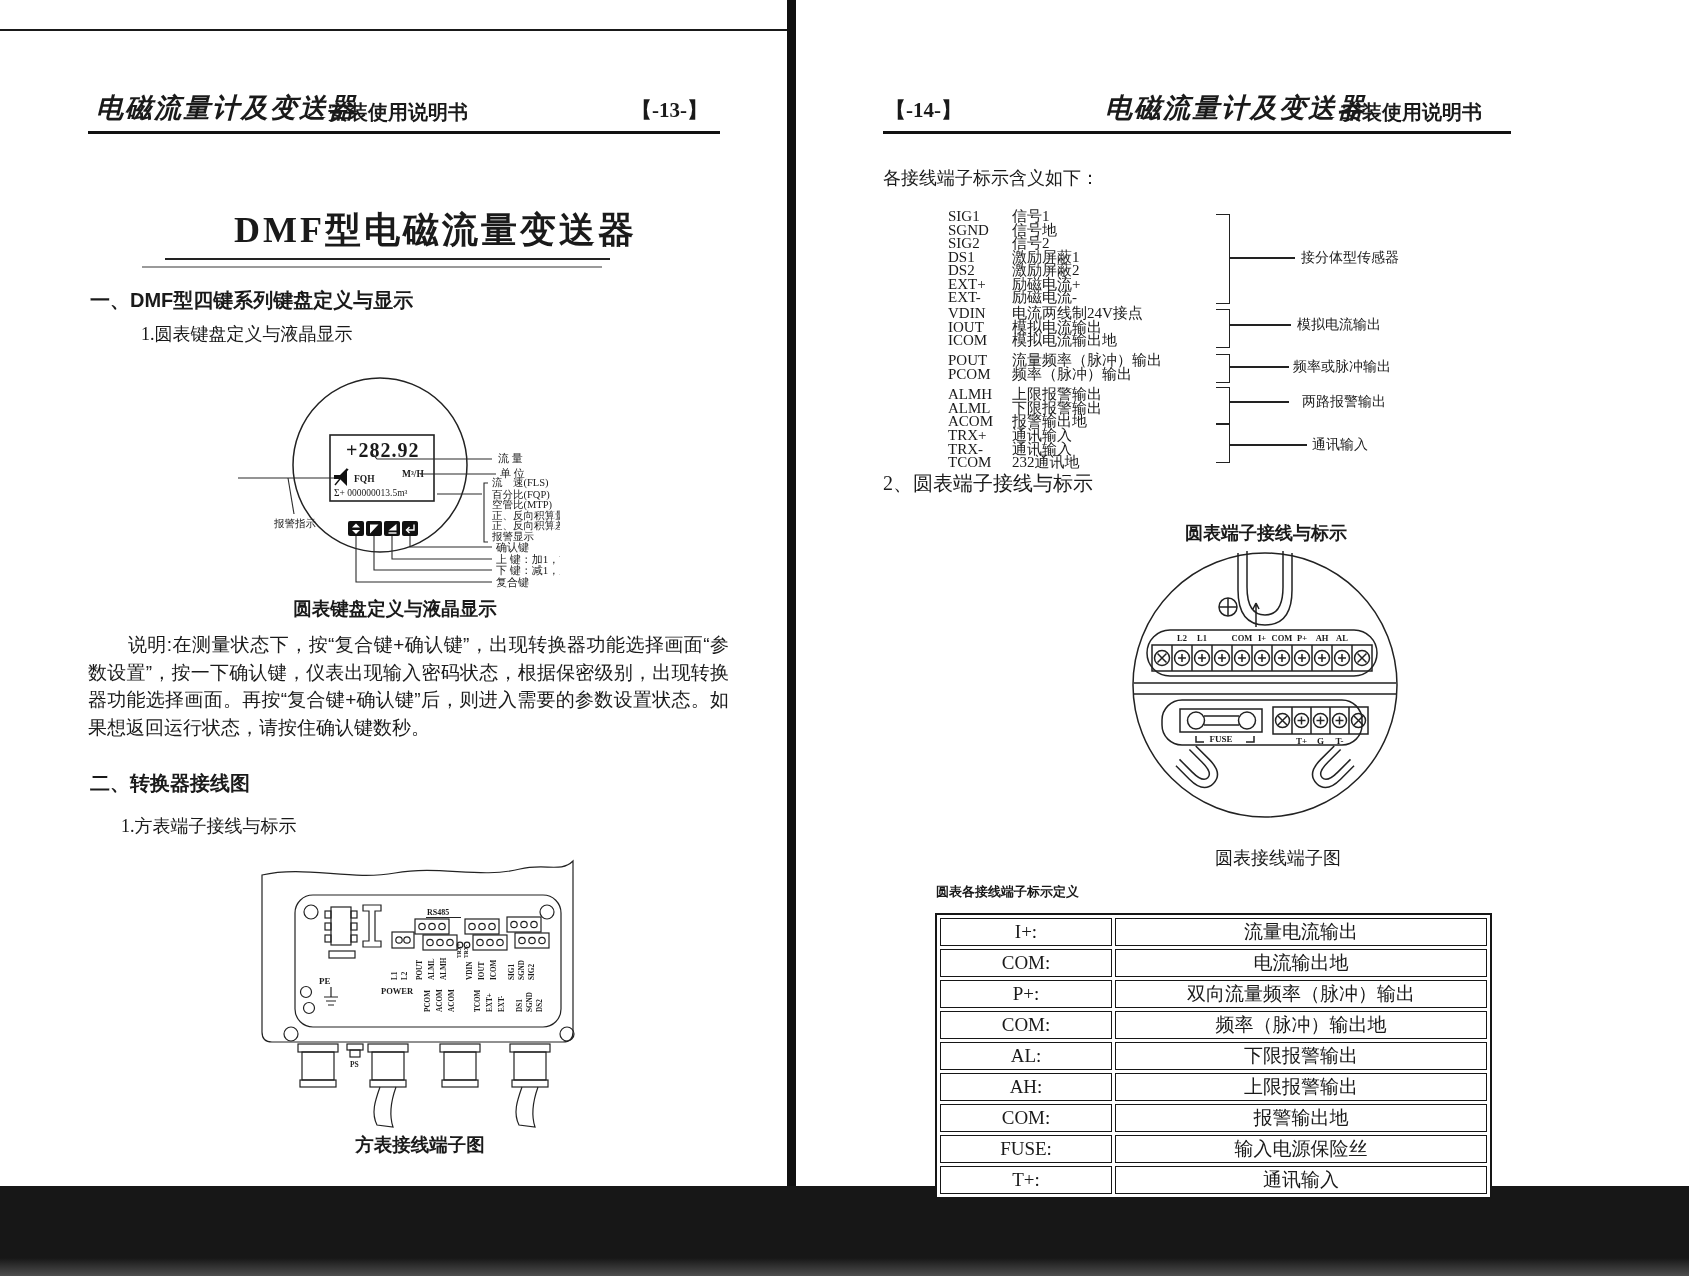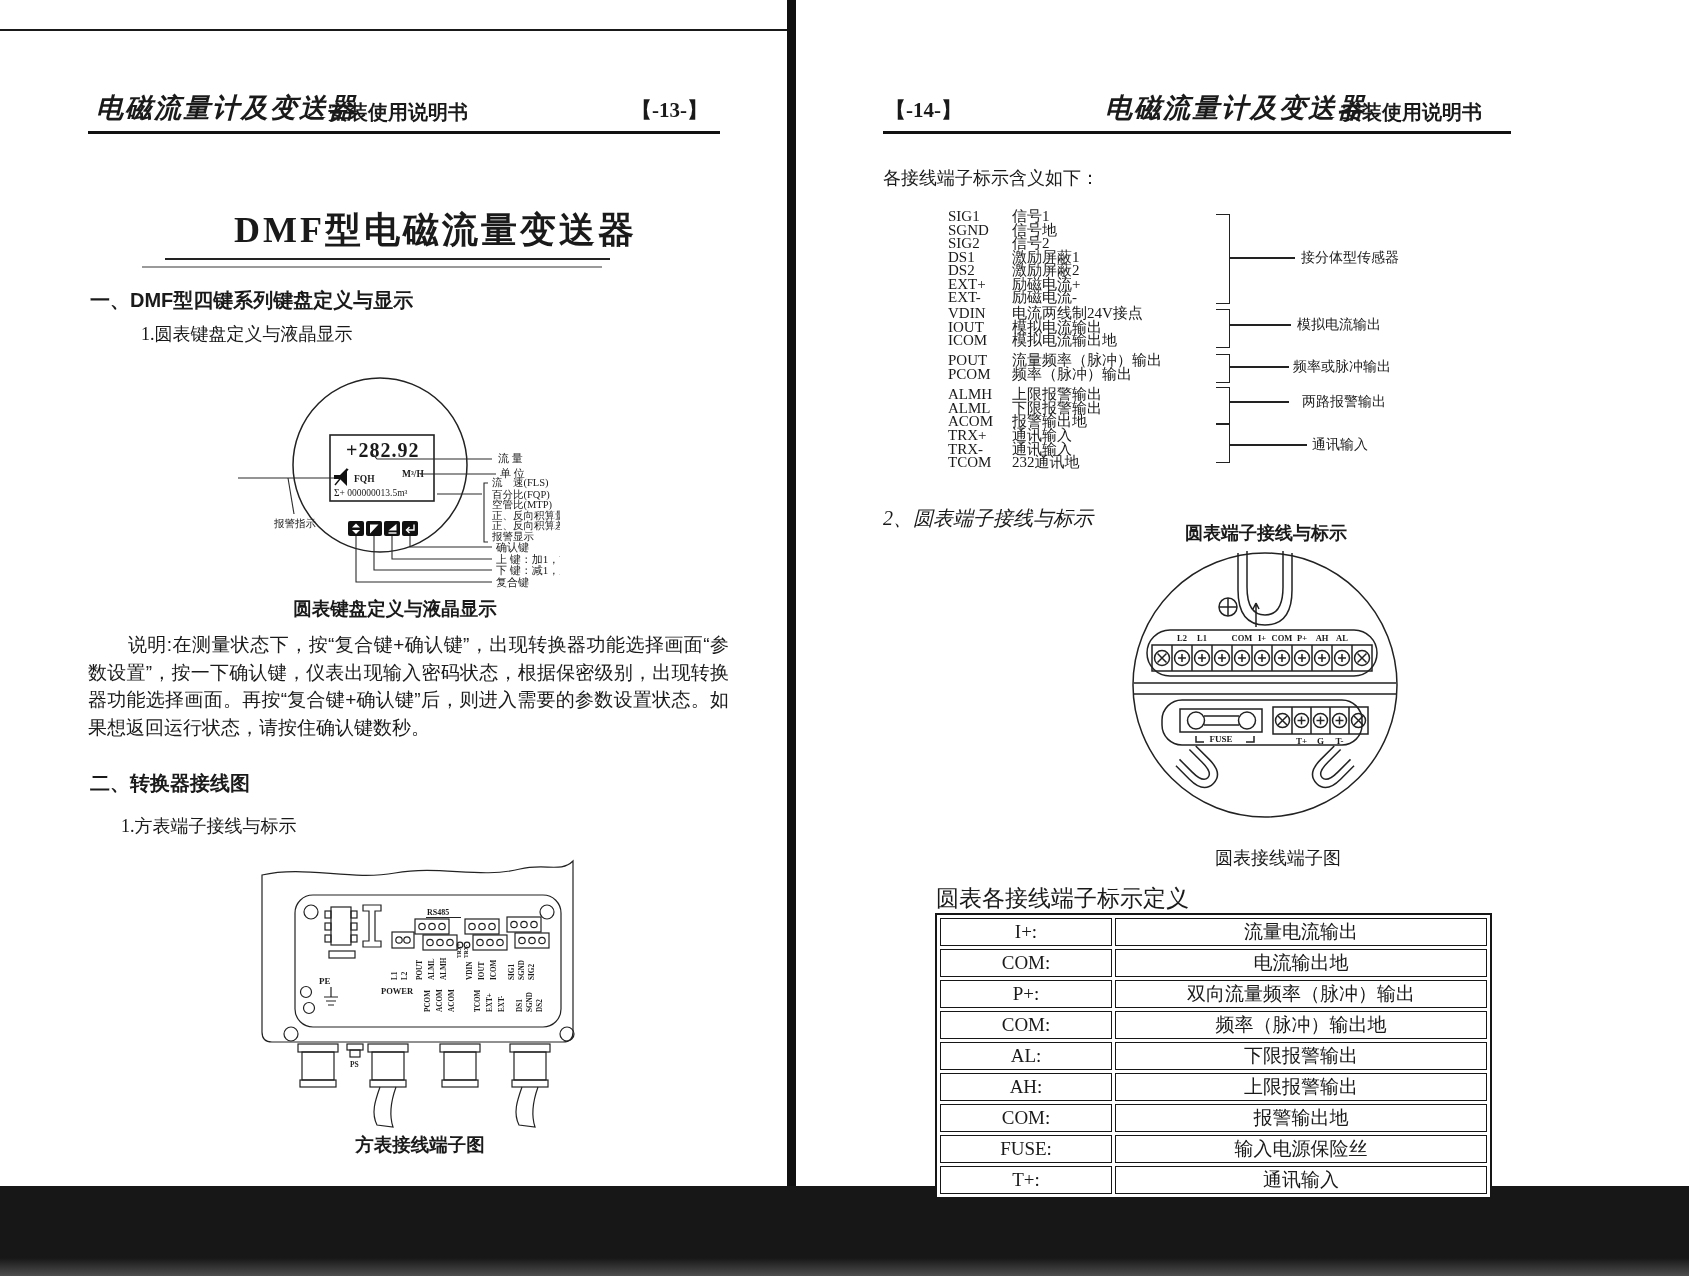--- a/index.html
+++ b/index.html
@@ -15,21 +15,21 @@
               letter-spacing:3px;white-space:nowrap;}
   .sec{font-family:"Liberation Sans",sans-serif;font-weight:bold;font-size:20px;white-space:nowrap;}
   .subitem{font-size:18px;white-space:nowrap;}
   .cap{font-family:"Liberation Sans",sans-serif;font-weight:bold;font-size:18.5px;text-align:center;}
   .note{font-family:"Liberation Sans",sans-serif;font-size:19px;line-height:27.5px;
         text-align:justify;text-indent:2.1em;}
   .serif18{font-size:18px;white-space:nowrap;}
   .serif20{font-size:20px;white-space:nowrap;}
   .figtitle{font-size:18px;font-weight:700;text-align:center;white-space:nowrap;}
   .figcap{font-size:18px;text-align:center;white-space:nowrap;}
-  .tbltitle{font-size:23px;font-weight:400;white-space:nowrap;}
+  .tbltitle{font-size:13px;font-weight:700;white-space:nowrap;}
   .trow{font-size:15px;line-height:13.5px;white-space:nowrap;}
   .tcode{display:inline-block;width:64px;}
   .bracket{width:13px;border-top:1.5px solid #222;border-right:1.5px solid #222;
            border-bottom:1.5px solid #222;}
   .hline{background:#222;height:1.5px;}
   .glabel{font-size:14px;white-space:nowrap;}
   .tbl-wrap{border:2px solid #161616;background:#fff;}
   .tbl-wrap table{border-collapse:separate;border-spacing:3px;width:100%;}
   .tbl-wrap td{border:1.6px solid #161616;text-align:center;font-size:19px;height:23px;
                padding:0 6px;font-family:"Liberation Serif",serif;}
@@ -300,21 +300,21 @@
     <div class="abs glabel" style="left:1293px;top:358px;">频率或脉冲输出</div>
 
     <div class="abs bracket" style="left:1216px;top:387px;height:35px;"></div>
     <div class="abs hline" style="left:1229px;top:401px;width:60px;"></div>
     <div class="abs glabel" style="left:1302px;top:393px;">两路报警输出</div>
 
     <div class="abs bracket" style="left:1216px;top:424px;height:37px;"></div>
     <div class="abs hline" style="left:1229px;top:444px;width:78px;"></div>
     <div class="abs glabel" style="left:1312px;top:436px;">通讯输入</div>
 
-    <div class="abs serif20" style="left:883px;top:505px;font-style:italic;">2、圆表端子接线与标示</div>
+    <div class="abs serif20" style="left:883px;top:470px;">2、圆表端子接线与标示</div>
     <div class="abs figtitle" style="left:1106px;top:521px;width:320px;">圆表端子接线与标示</div>
 
     <svg class="abs" style="left:1110px;top:545px;" width="320" height="290" viewBox="0 0 320 290">
       <g stroke="#222" stroke-width="1.5" fill="none">
         <circle cx="155" cy="140" r="132"></circle>
         <path d="M128,8 V45 Q128,80 155,80 Q182,80 182,45 V8"></path>
         <path d="M137,6 V42 Q137,70 155,70 Q173,70 173,42 V6"></path>
         <g>
           <circle cx="118" cy="62" r="9"></circle>
           <path d="M109,62 H127 M118,53 V71"></path>

